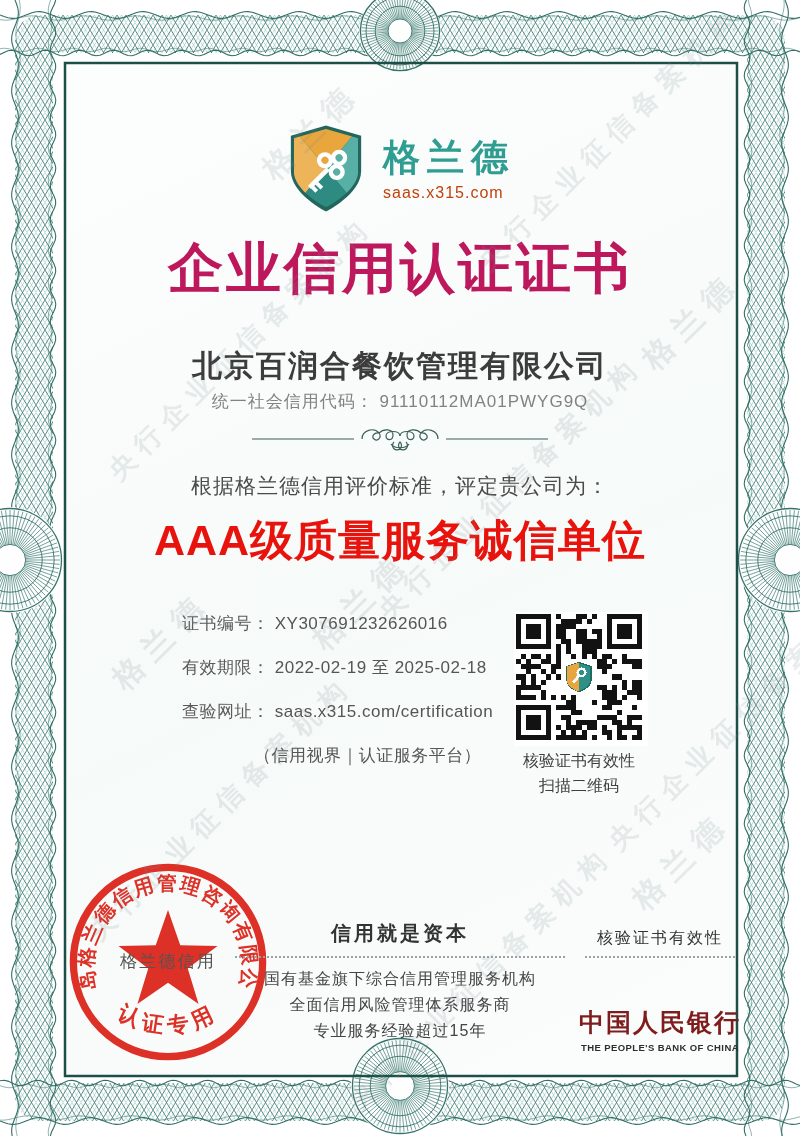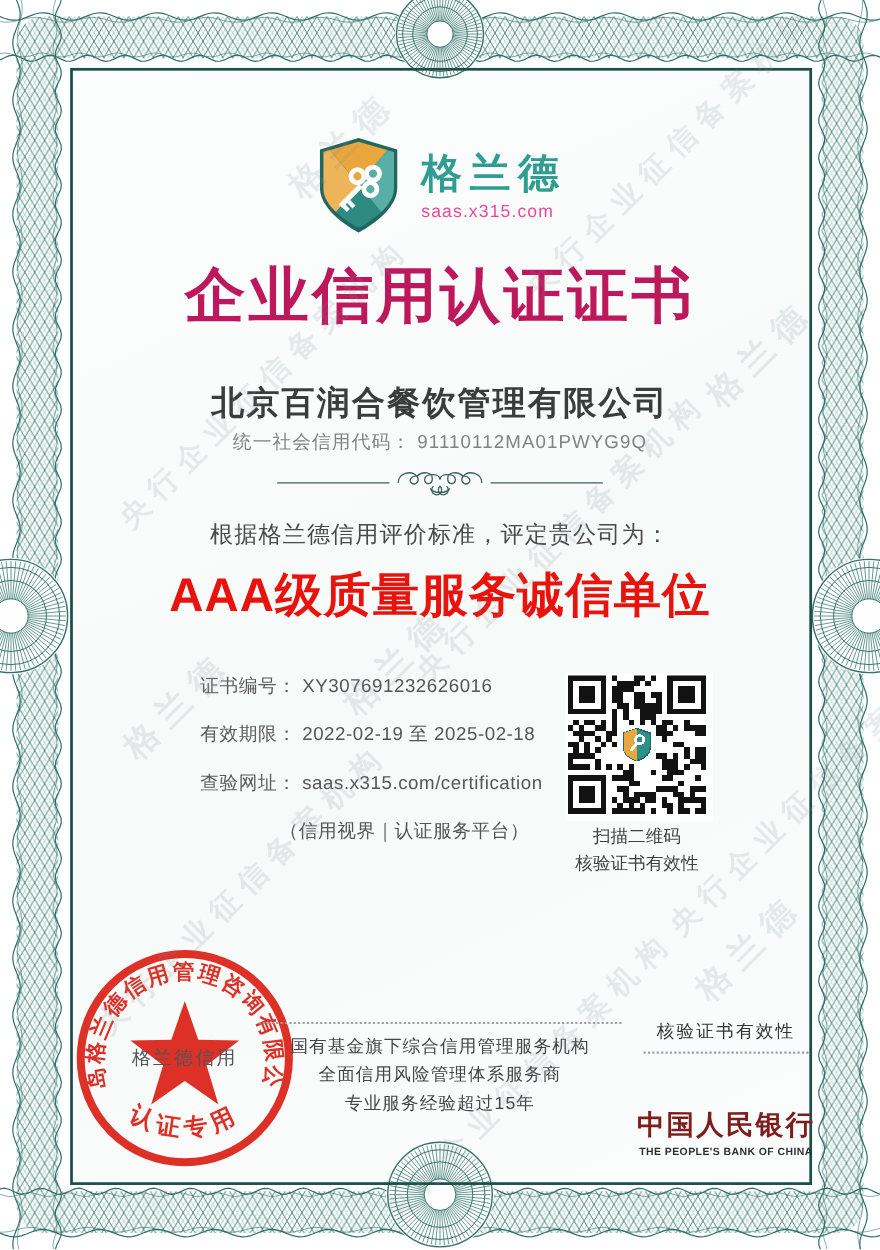--- a/index.html
+++ b/index.html
@@ -22,21 +22,21 @@
   }
   .wm-long{font-size:27px;letter-spacing:9px;}
   .wm-short{font-size:31px;letter-spacing:10px;}
   
   #content{position:absolute;inset:0;z-index:2;}
   .abs{position:absolute;}
   
   #logo{left:0;right:0;top:122px;display:flex;justify-content:center;align-items:center;gap:16px;}
   #logo-text{display:flex;flex-direction:column;justify-content:center;}
   #brand-name{font-size:37px;font-weight:600;color:#2f9d92;letter-spacing:7px;line-height:44px;}
-  #brand-domain{font-size:16px;color:#ec4899;letter-spacing:1px;margin-top:4px;}
+  #brand-domain{font-size:16px;color:#c2410c;letter-spacing:1px;margin-top:4px;}
   
   #page-title{left:0;right:0;top:232px;text-align:center;font-size:55px;font-weight:900;
     color:#be185d;letter-spacing:3px;}
   
   #company-name{left:0;right:0;top:346px;text-align:center;font-size:30px;font-weight:700;
     color:#3c3c3c;letter-spacing:2px;}
   #credit-code-line{left:0;right:0;top:390px;text-align:center;font-size:17px;color:#828282;letter-spacing:1px;}
   
   #section-divider{left:0;right:0;top:422px;display:flex;justify-content:center;}
   
@@ -699,41 +699,42 @@
         <rect x="9.2" y="9.2" width="6.6" height="6.6" fill="#fff"></rect>
         <g transform="translate(12.5,12.3)">
           <path d="M0,-2.7 L2.4,-1.9 V0.7 Q2.4,2.3 0,3.1 Q-2.4,2.3 -2.4,0.7 V-1.9 Z" fill="#2e9187" stroke="#1f6b62" stroke-width="0.25"></path>
           <path d="M0,-2.7 L-2.4,-1.9 V0.7 Q-2.4,2.3 0,3.1 Z" fill="#eaa63e"></path>
           <circle cx="0.5" cy="-0.7" r="0.75" fill="none" stroke="#fff" stroke-width="0.5"></circle>
           <path d="M0.1,-0.2 L-1.1,1.3" stroke="#fff" stroke-width="0.55" fill="none"></path>
         </g>
       </svg>
   </div>
   <div id="qr-caption" class="abs">
+    <div>核验证书有效性</div>
     <div>扫描二维码</div>
-    <div>核验证书有效性</div>
   </div>
 
   <svg id="company-seal" class="abs" width="208" height="208" viewBox="0 0 200 200" opacity="0.94">
     <defs>
       <path id="sealArcTop" d="M 33,129 A 72,72 0 1 1 167,129" fill="none"></path>
       <path id="sealArcBottom" d="M 42,146 A 88,88 0 0 0 158,146" fill="none"></path>
     </defs>
     <circle cx="100" cy="100" r="91" fill="none" stroke="#dc2419" stroke-width="7"></circle>
     <path fill="#dc2419" d="M100,50 L111.8,83.8 L147.6,84.5 L119,106.2 L129.4,140.5 L100,120 L70.6,140.5 L81,106.2 L52.4,84.5 L88.2,83.8 Z"></path>
     <text font-size="19" font-weight="700" fill="#dc2419" letter-spacing="2">
       <textPath href="#sealArcTop" startOffset="50%" text-anchor="middle">青岛格兰德信用管理咨询有限公司</textPath>
     </text>
     <text x="100" y="105" text-anchor="middle" font-size="16.5" fill="#4a4a4a" letter-spacing="2">格兰德信用</text>
     <text font-size="21" font-weight="700" fill="#dc2419" letter-spacing="5">
       <textPath href="#sealArcBottom" startOffset="50%" text-anchor="middle">认证专用</textPath>
     </text>
   </svg>
 
   <div id="footer-middle" class="abs">
+    <div id="footer-slogan">信用就是资本</div>
     <div id="footer-dotted"></div>
     <div class="footer-line">国有基金旗下综合信用管理服务机构</div>
     <div class="footer-line">全面信用风险管理体系服务商</div>
     <div class="footer-line">专业服务经验超过15年</div>
   </div>
 
   <div id="footer-right" class="abs">
     <div id="registry-heading">核验证书有效性</div>
     <div id="registry-dotted"></div>
     <div id="bank-name-cn">中国人民银行</div>

